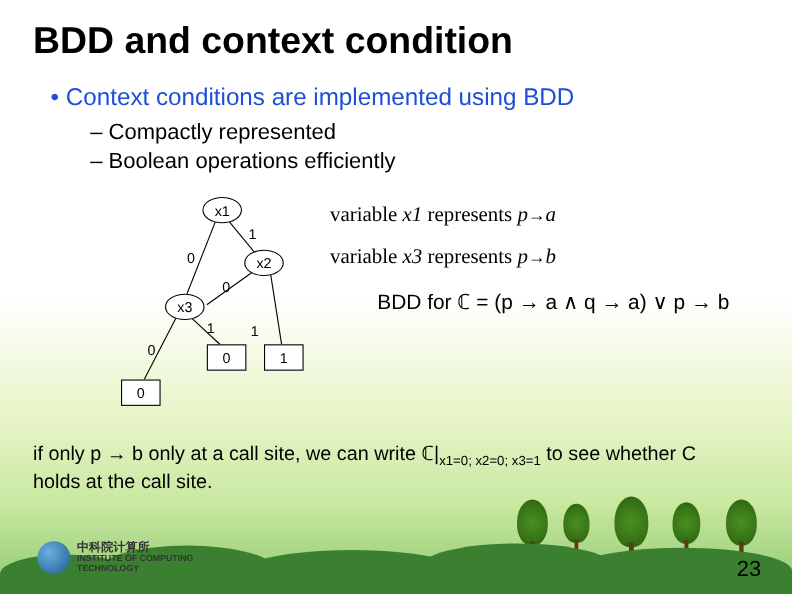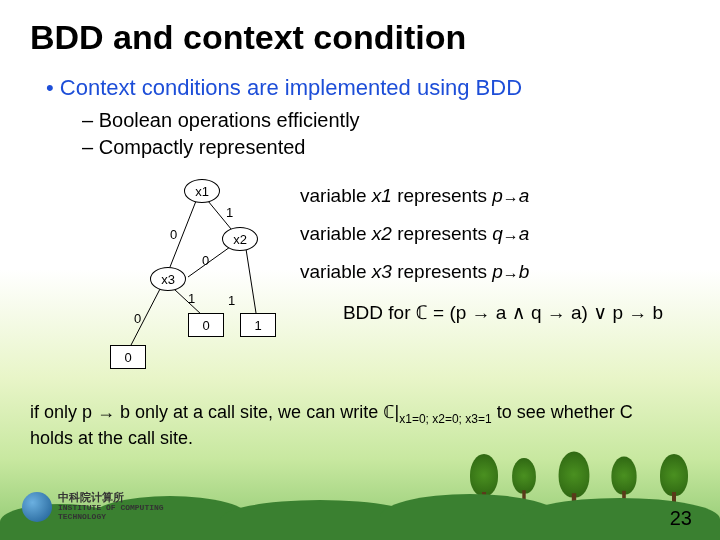--- a/index.html
+++ b/index.html
@@ -20,29 +20,29 @@
   .bdd-area { width: 270px; height: 210px; position: relative; flex-shrink: 0; }
   .node {
     position: absolute; width: 36px; height: 24px;
     border: 1px solid #000; background: #fff;
     display: flex; align-items: center; justify-content: center;
     font-size: 13px;
   }
   .node.oval { border-radius: 50%; }
   .elabel { position: absolute; font-size: 13px; }
   .legend { flex: 1; padding-top: 8px; }
-  .legend-line { font-size: 19px; color: #000; margin-bottom: 16px; }
+  .legend-line { font-size: 19px; color: #000; margin-bottom: 16px; font-family: Liberation Serif, serif; }
   .legend-line i { font-style: italic; }
   .bdd-formula { font-size: 19px; color: #000; margin-top: 6px; text-align: center; }
   .footer-text { font-size: 18px; color: #000; margin: 14px 0 0 30px; max-width: 630px; line-height: 1.3; position: relative; z-index: 2; }
   .footer-text .sub { font-size: 12px; vertical-align: sub; }
   .page-num { position: absolute; right: 28px; bottom: 10px; font-size: 20px; color: #000; z-index: 3; }
   .logo {
-    position: absolute; left: 22px; bottom: 18px; z-index: 3;
-    display: flex; align-items: center; gap: 6px; font-family: Liberation Mono, monospace;
+    position: absolute; left: 34px; bottom: 18px; z-index: 3;
+    display: flex; align-items: center; gap: 6px;
   }
   .logo-mark {
     width: 30px; height: 30px; border-radius: 50%;
     background: radial-gradient(circle at 35% 35%, #6bb0e0, #1a5a90);
     position: relative;
   }
   .logo-text { font-size: 8px; font-weight: bold; color: #333; line-height: 1.05; }
   .logo-text .cn { font-size: 11px; }
   .decor { position: absolute; bottom: 0; left: 0; right: 0; height: 120px; z-index: 1; pointer-events: none; }
   .tree { position: absolute; bottom: 30px; width: 28px; height: 60px; }
@@ -52,22 +52,22 @@
   .bush { position: absolute; bottom: 0; border-radius: 50% 50% 0 0; background: #3a8030; }
   svg.edges { position: absolute; top: 0; left: 0; }
   .arrow { font-size: 16px; }
 </style>
 </head>
 <body>
 
 <div class="slide">
   <div class="title">BDD and context condition</div>
   <div class="bullet1">Context conditions are implemented using BDD</div>
+  <div class="bullet2">Compactly represented</div>
   <div class="bullet2">Boolean operations efficiently</div>
-  <div class="bullet2">Compactly represented</div>
 
   <div class="content-row">
     <div class="bdd-area">
       <svg class="edges" width="270" height="210">
         <line x1="178" y1="24" x2="206" y2="58" stroke="#000" stroke-width="1"></line>
         <line x1="166" y1="24" x2="140" y2="90" stroke="#000" stroke-width="1"></line>
         <line x1="200" y1="70" x2="158" y2="100" stroke="#000" stroke-width="1"></line>
         <line x1="216" y1="72" x2="226" y2="136" stroke="#000" stroke-width="1"></line>
         <line x1="144" y1="112" x2="172" y2="138" stroke="#000" stroke-width="1"></line>
         <line x1="130" y1="112" x2="100" y2="170" stroke="#000" stroke-width="1"></line>
@@ -82,23 +82,20 @@
       <div class="elabel" style="left:140px; top:50px;">0</div>
       <div class="elabel" style="left:172px; top:76px;">0</div>
       <div class="elabel" style="left:158px; top:114px;">1</div>
       <div class="elabel" style="left:104px; top:134px;">0</div>
       <div class="elabel" style="left:198px; top:116px;">1</div>
     </div>
 
     <div class="legend">
       <div class="legend-line">
         <span>variable </span><i>x1</i><span> represents </span><i>p</i><span class="arrow">→</span><i>a</i>
-      </div>
-      <div class="legend-line">
-        <span>variable </span><i>x2</i><span> represents </span><i>q</i><span class="arrow">→</span><i>a</i>
       </div>
       <div class="legend-line">
         <span>variable </span><i>x3</i><span> represents </span><i>p</i><span class="arrow">→</span><i>b</i>
       </div>
       <div class="bdd-formula">BDD for ℂ = (p → a ∧ q → a) ∨ p → b</div>
     </div>
   </div>
 </div>
 
 <div class="footer-text">

